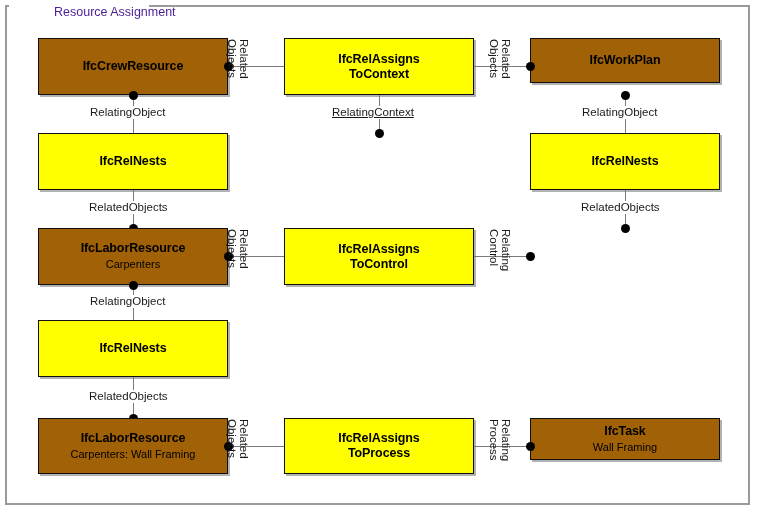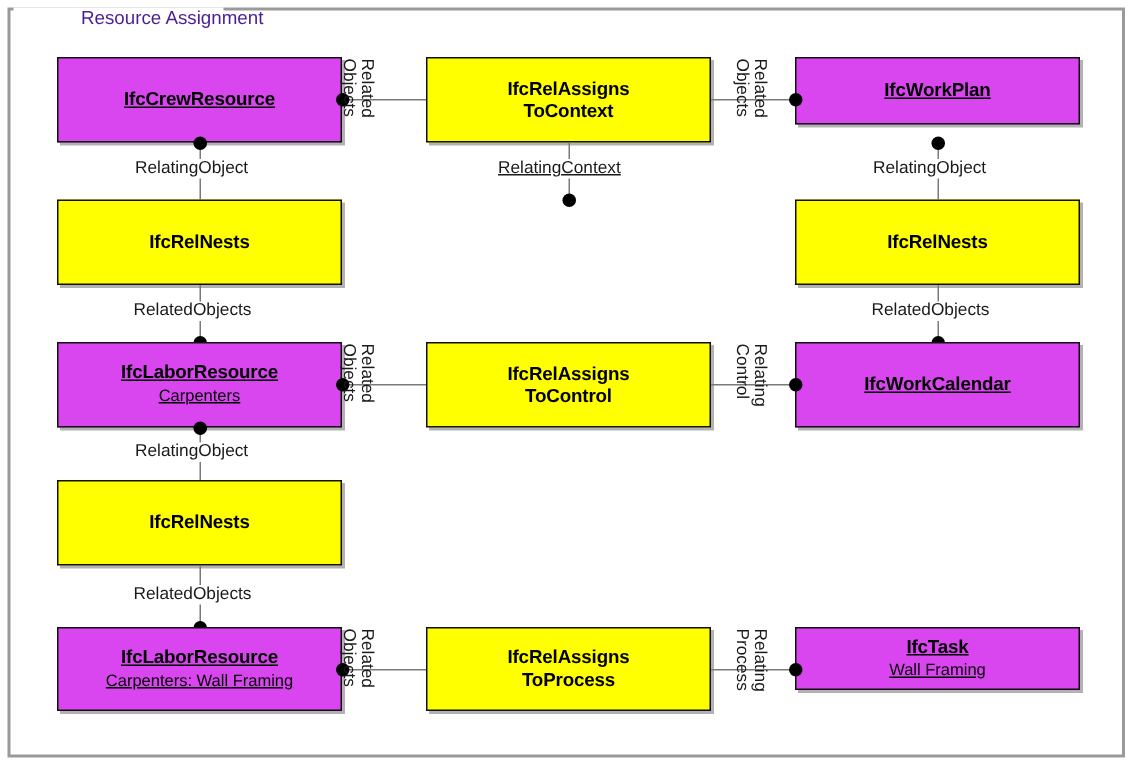--- a/index.html
+++ b/index.html
@@ -55,23 +55,22 @@
     border: 1px solid #000000;
     display: flex;
     flex-direction: column;
     align-items: center;
     justify-content: center;
     text-align: center;
     color: #000000;
     box-shadow: 2px 2px 0 rgba(0,0,0,0.30);
   }
   .node.blue {
-    background: #d946ef;
+    background: #a16207;
     border-color: #101010;
-    text-decoration: underline;
   }
   .node.yellow {
     background: #ffff00;
     border-color: #101010;
   }
   .node .ntitle {
     font-size: 12.5px;
     font-weight: bold;
     line-height: 15px;
     letter-spacing: -0.1px;
@@ -183,23 +182,20 @@
   <div class="node blue" style="left:38px; top:228px; width:190px; height:57px;">
     <div class="ntitle">IfcLaborResource</div>
     <div class="nsub">Carpenters</div>
   </div>
 
   <div class="node yellow" style="left:284px; top:228px; width:190px; height:57px;">
     <div class="ntitle">IfcRelAssigns</div>
     <div class="ntitle">ToControl</div>
   </div>
 
-  <div class="node blue" style="left:530px; top:228px; width:190px; height:57px;">
-    <div class="ntitle">IfcWorkCalendar</div>
-  </div>
 
   <div class="hline" style="left:228px; top:256px; width:56px;"></div>
   <div class="dot" style="left:224px; top:252px;"></div>
   <div class="vlabel" style="left:250px; top:229px;"><span>Related</span></div>
   <div class="vlabel" style="left:238px; top:229px;"><span>Objects</span></div>
 
   <div class="hline" style="left:474px; top:256px; width:56px;"></div>
   <div class="dot" style="left:526px; top:252px;"></div>
   <div class="vlabel" style="left:512px; top:229px;"><span>Relating</span></div>
   <div class="vlabel" style="left:500px; top:229px;"><span>Control</span></div>

